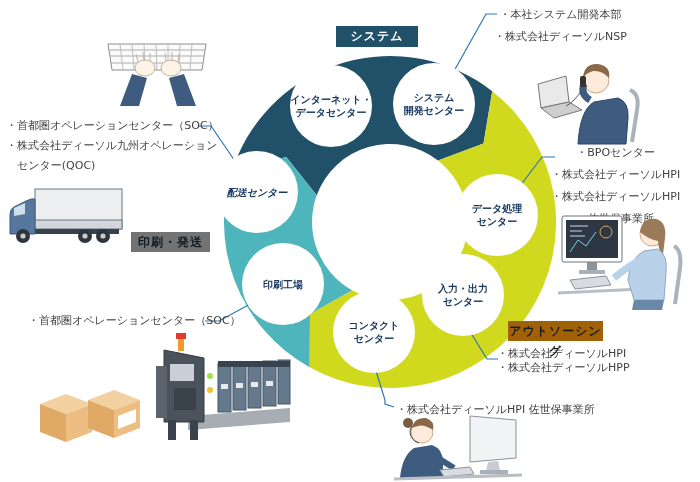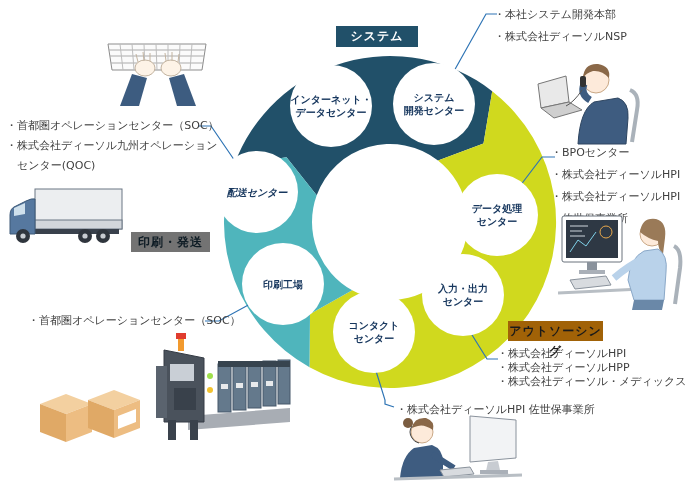--- a/index.html
+++ b/index.html
@@ -7,21 +7,21 @@
   .stage{position:relative;width:700px;height:482px;background:#fff;overflow:hidden;}
   .ring-svg{position:absolute;left:0;top:0;width:700px;height:482px;}
   .cat-label{position:absolute;font-size:12px;font-weight:bold;text-align:center;letter-spacing:1px;}
   .cat-system{left:336px;top:26px;width:82px;height:21px;line-height:21px;background:#215069;color:#fff;}
   .cat-print{left:131px;top:232px;width:79px;height:20px;line-height:20px;background:#737373;color:#0d1b24;}
   .cat-out{left:508px;top:321px;width:95px;height:20px;line-height:20px;background:#a16207;color:#1a1a1a;}
   .node-label{position:absolute;transform:translate(-50%,-50%);text-align:center;
               font-size:10px;font-weight:bold;color:#17375e;line-height:1.3;white-space:nowrap;}
   .ann{position:absolute;font-size:11px;color:#3f3f3f;white-space:nowrap;}
   .ann div{height:auto;}
-  .lh22 div{line-height:22px;}
+  .lh22 div{line-height:22px;text-align:center;}
   .lh20 div{line-height:20px;}
   .lh14 div{line-height:14px;}
   .illo{position:absolute;}
   .illo svg{display:block;width:100%;height:100%;}
 </style>
 </head>
 <body>
 
 <div class="stage">
 
@@ -90,21 +90,20 @@
   </div>
   <div class="ann lh22" style="left:551px;top:142px;">
     <div>・BPOセンター</div>
     <div>・株式会社ディーソルHPI</div>
     <div>・株式会社ディーソルHPI</div>
     <div>　佐世保事業所</div>
   </div>
   <div class="ann lh14" style="left:497px;top:347px;">
     <div>・株式会社ディーソルHPI</div>
     <div>・株式会社ディーソルHPP</div>
-    <div>・株式会社ディーソル・メディックス</div>
   </div>
   <div class="ann" style="left:396px;top:402px;">
     <div>・株式会社ディーソルHPI 佐世保事業所</div>
   </div>
   <div class="ann lh20" style="left:6px;top:116px;">
     <div>・首都圏オペレーションセンター（SOC）</div>
     <div>・株式会社ディーソル九州オペレーション</div>
     <div>　センター(QOC)</div>
   </div>
   <div class="ann" style="left:28px;top:313px;">

